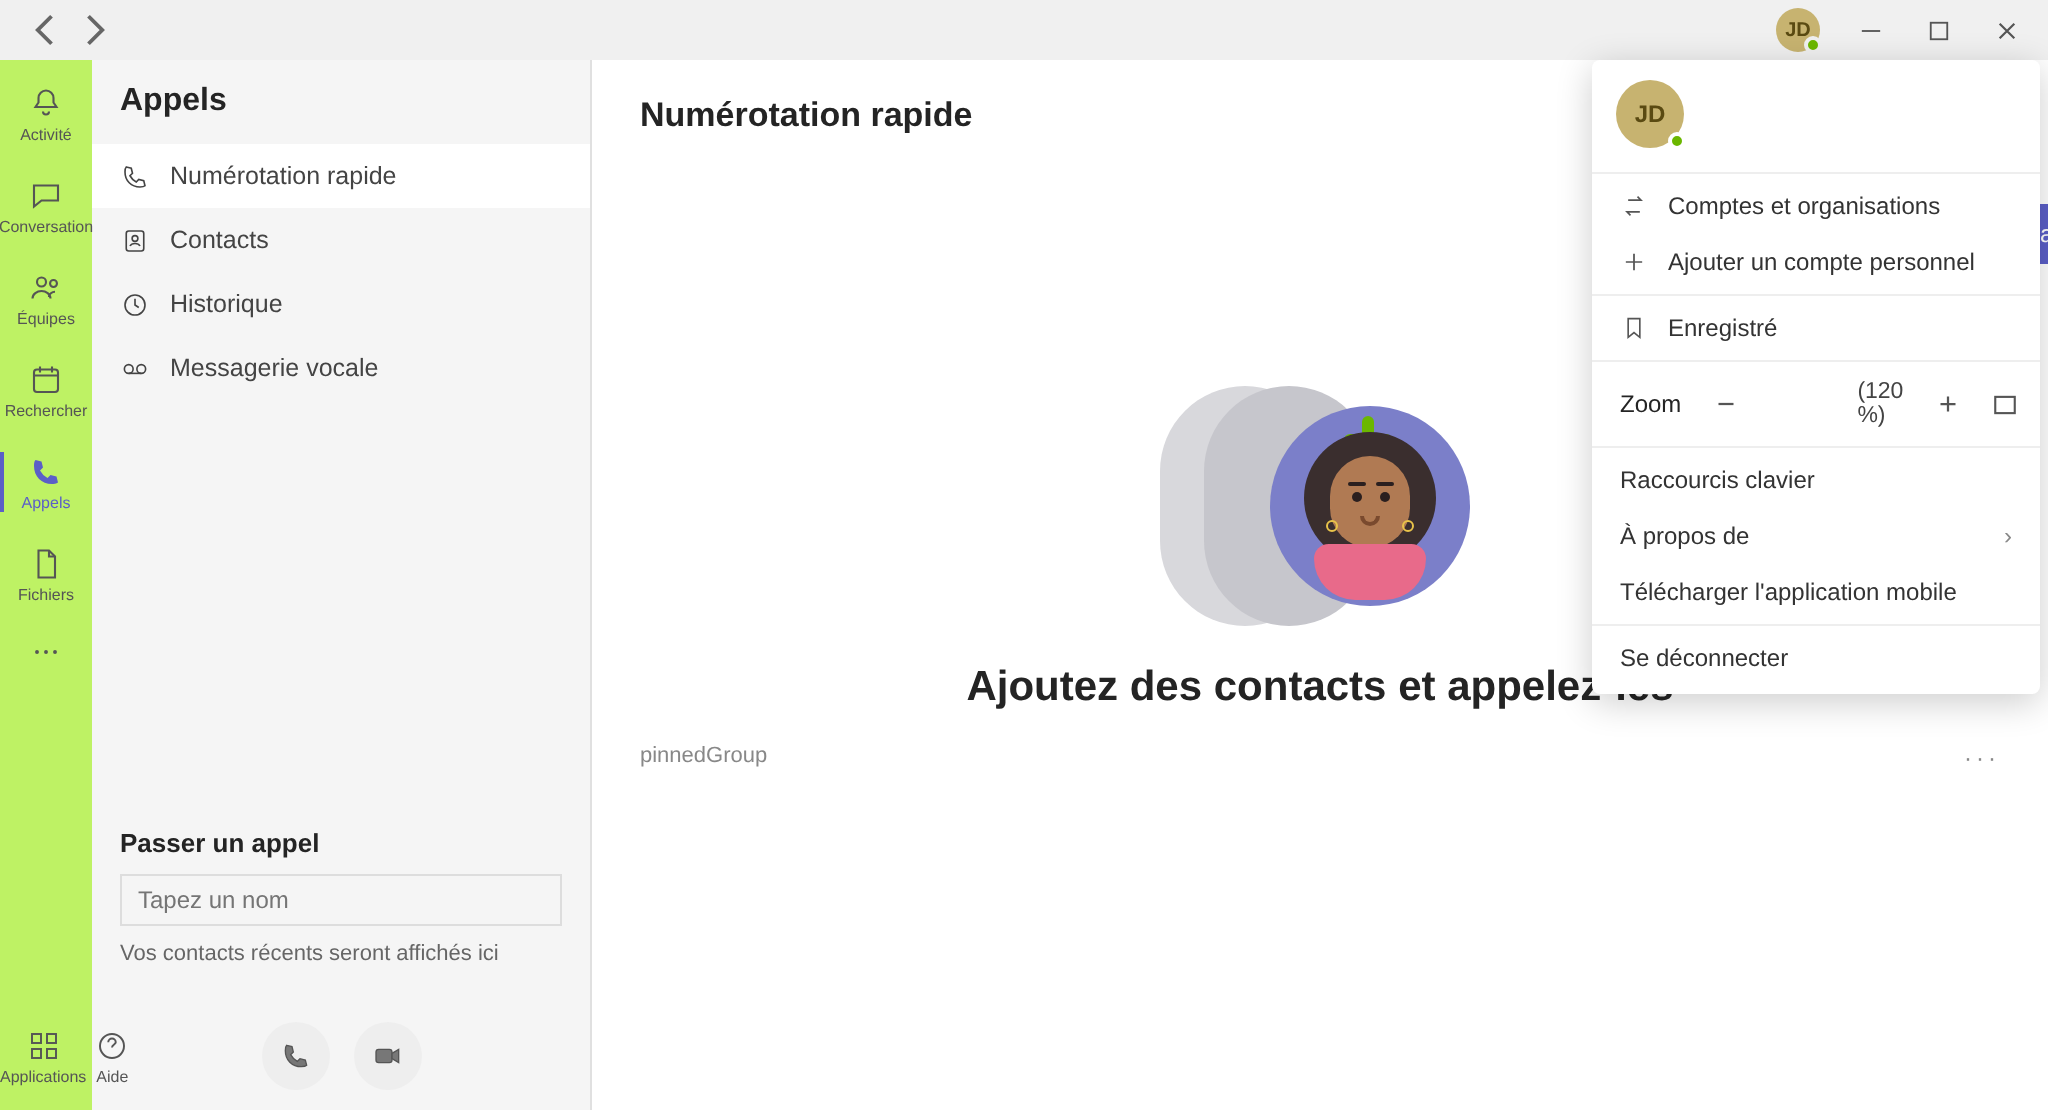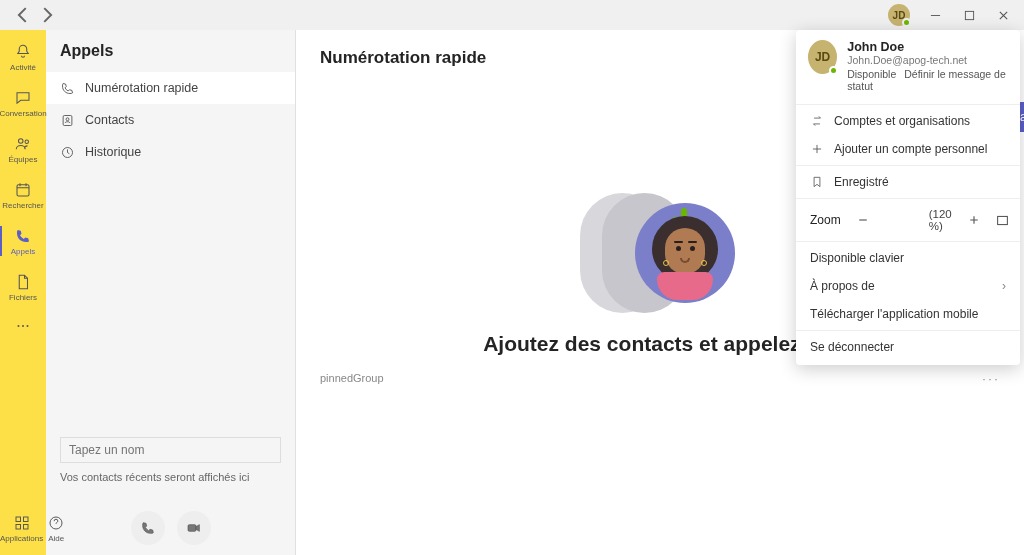--- a/index.html
+++ b/index.html
@@ -16,21 +16,21 @@
   .tb-right { margin-left: auto; display: flex; align-items: center; gap: 8px; }
   .avatar-sm { width: 22px; height: 22px; border-radius: 50%; background: #c7b370; color: #5a4a12; display:flex; align-items:center; justify-content:center; font-size:10px; font-weight:600; position:relative;}
   .presence { position:absolute; right:-1px; bottom:-1px; width:9px; height:9px; border-radius:50%; background:#6bb700; border:2px solid #f0f0f0;}
   .winbtns { display:flex; gap:0; }
   .winbtns button { width: 34px; height: 28px; border:none; background:transparent; color:#555; display:flex; align-items:center; justify-content:center; cursor:pointer; }
 
   
   .main { display:flex; height: calc(555px - 30px); }
 
   
-  .rail { width: 46px; background: #fde047; display:flex; flex-direction:column; align-items:center; padding-top:6px; gap:4px; }
+  .rail { width: 46px; background: #bef264; display:flex; flex-direction:column; align-items:center; padding-top:6px; gap:4px; }
   .rail-item { width:46px; height:42px; display:flex; flex-direction:column; align-items:center; justify-content:center; color:#555; cursor:pointer; position:relative;}
   .rail-item.active { color:#5b5fc7; }
   .rail-item.active::before { content:""; position:absolute; left:0; top:6px; bottom:6px; width:2px; background:#5b5fc7; }
   .rail-item svg { width:18px; height:18px; }
   .rail-item span { font-size:8px; margin-top:2px; }
   .rail-spacer { flex:1; }
   .rail-bottom { width:46px; display:flex; flex-direction:row; align-items:center; gap:4px; padding-bottom:6px; }
   .rail-phone { width:46px; height:30px; background:#4f52b2; display:flex; align-items:center; justify-content:center; }
   .rail-phone svg { stroke:#fff; }
 
@@ -239,23 +239,32 @@
           </svg>
         <span>Contacts</span>
       </div>
       <div class="sp-item">
         <svg viewBox="0 0 24 24">
             <circle cx="12" cy="12" r="8" fill="none" stroke="currentColor" stroke-width="1.3"></circle>
             <path d="M12 7v5l3 2" fill="none" stroke="currentColor" stroke-width="1.3"></path>
           </svg>
         <span>Historique</span>
       </div>
+      <div class="sp-item">
+        <svg viewBox="0 0 24 24">
+            <circle cx="7" cy="12" r="3.5" fill="none" stroke="currentColor" stroke-width="1.3"></circle>
+            <circle cx="17" cy="12" r="3.5" fill="none" stroke="currentColor" stroke-width="1.3"></circle>
+            <path d="M7 15.5h10" stroke="currentColor" stroke-width="1.3"></path>
+          </svg>
+        <span>Messagerie vocale</span>
+      </div>
     </div>
     <div class="sp-fill"></div>
     <div class="sp-call">
+      <h3>Passer un appel</h3>
       <input placeholder="Tapez un nom" style="">
       <div class="hint">Vos contacts récents seront affichés ici</div>
     </div>
     <div class="sp-actions">
       <button class="round">
           <svg viewBox="0 0 24 24">
             <path d="M5 4l4 1 1 4-2 2a12 12 0 005 5l2-2 4 1 1 4c-1 1-3 1-4 1-7 0-12-5-12-12 0-1 0-3 1-4z" fill="#777"></path>
           </svg>
         </button>
       <button class="round">
@@ -301,25 +310,20 @@
     <div class="dots">···</div>
   </div>
 </div>
 
 <div class="menu">
   <div class="menu-head">
     <div class="avatar-md">
         <span>JD</span>
         <span class="presence"></span>
       </div>
-    <div>
-      <div class="name">John Doe</div>
-      <div class="email">John.Doe@apog-tech.net</div>
-      <div class="status"><span>Disponible</span><a>Définir le message de statut</a></div>
-    </div>
   </div>
   <div class="menu-sep"></div>
   <div class="menu-item">
     <svg viewBox="0 0 24 24">
         <path d="M7 7h11l-3-3M17 17H6l3 3" fill="none" stroke="#555" stroke-width="1.4"></path>
       </svg>
     <span>Comptes et organisations</span>
   </div>
   <div class="menu-item">
     <svg viewBox="0 0 24 24">
@@ -349,21 +353,21 @@
         </svg>
       </button>
     <button>
         <svg viewBox="0 0 16 16" width="13" height="13">
           <rect x="2" y="3" width="12" height="10" fill="none" stroke="#555" stroke-width="1.3"></rect>
         </svg>
       </button>
   </div>
   <div class="menu-sep"></div>
   <div class="menu-plain">
-      <span>Disponible clavier</span>
+      <span>Raccourcis clavier</span>
     </div>
   <div class="menu-plain">
       <span>À propos de</span>
       <span class="chev">›</span>
     </div>
   <div class="menu-plain">
       <span>Télécharger l'application mobile</span>
     </div>
   <div class="menu-sep"></div>
   <div class="menu-plain">

